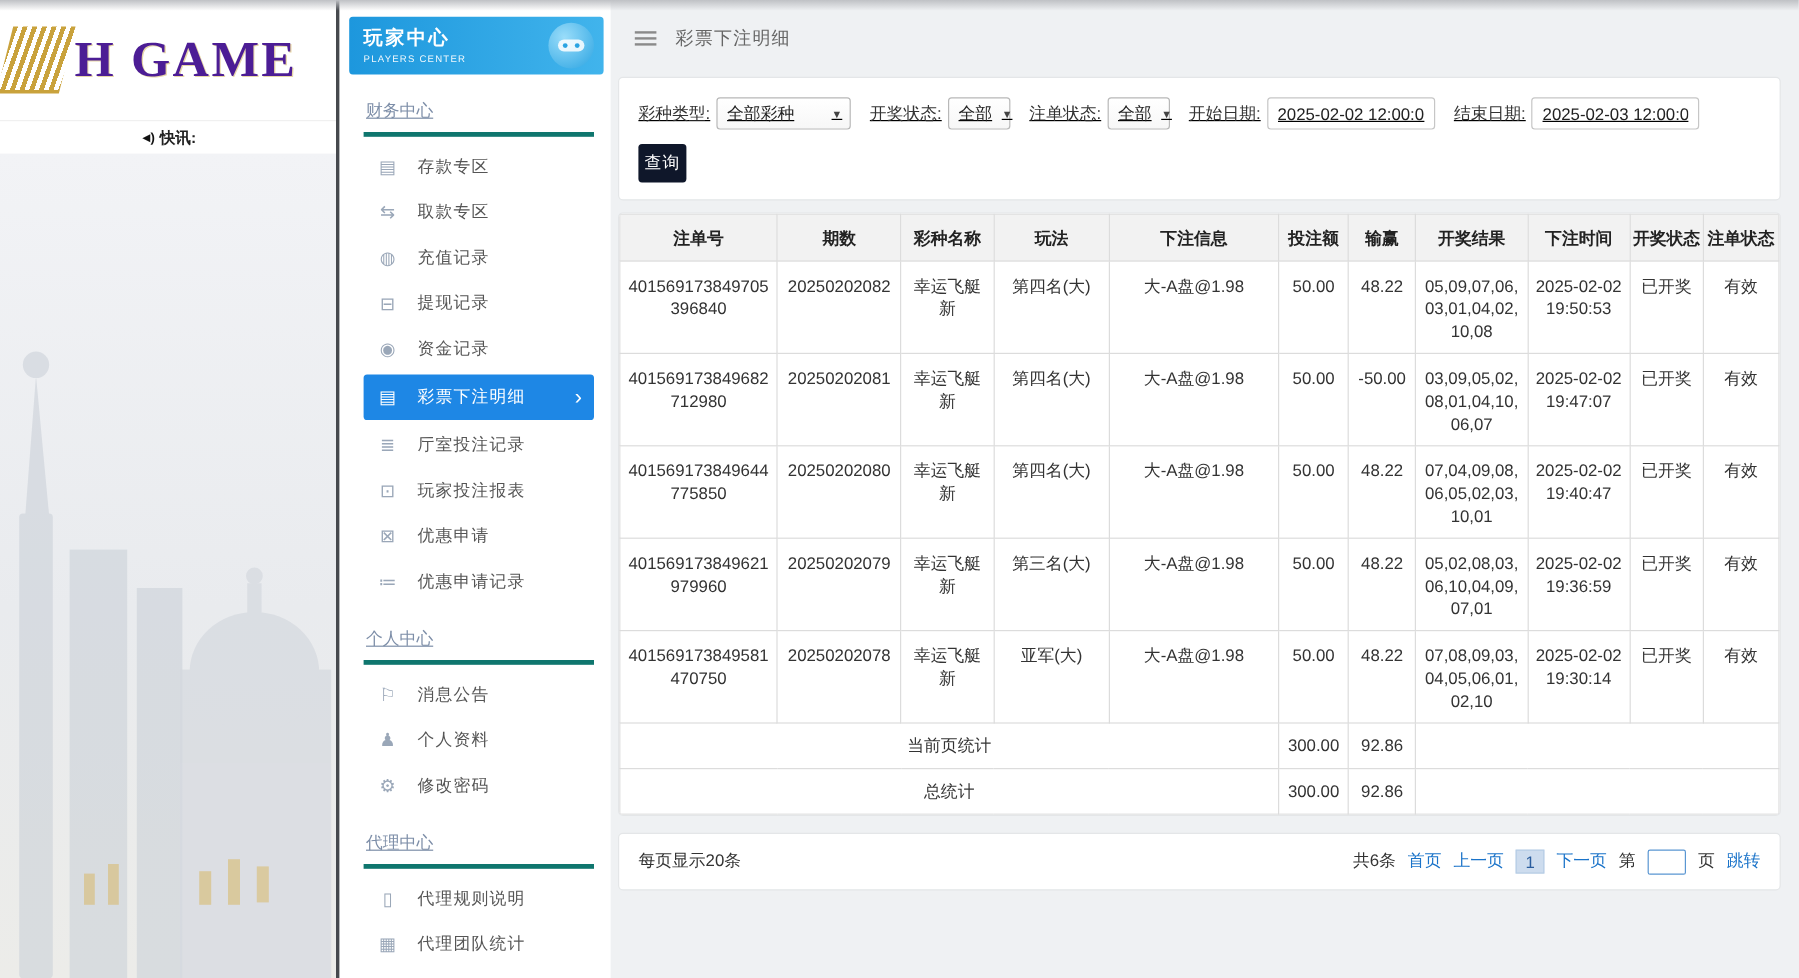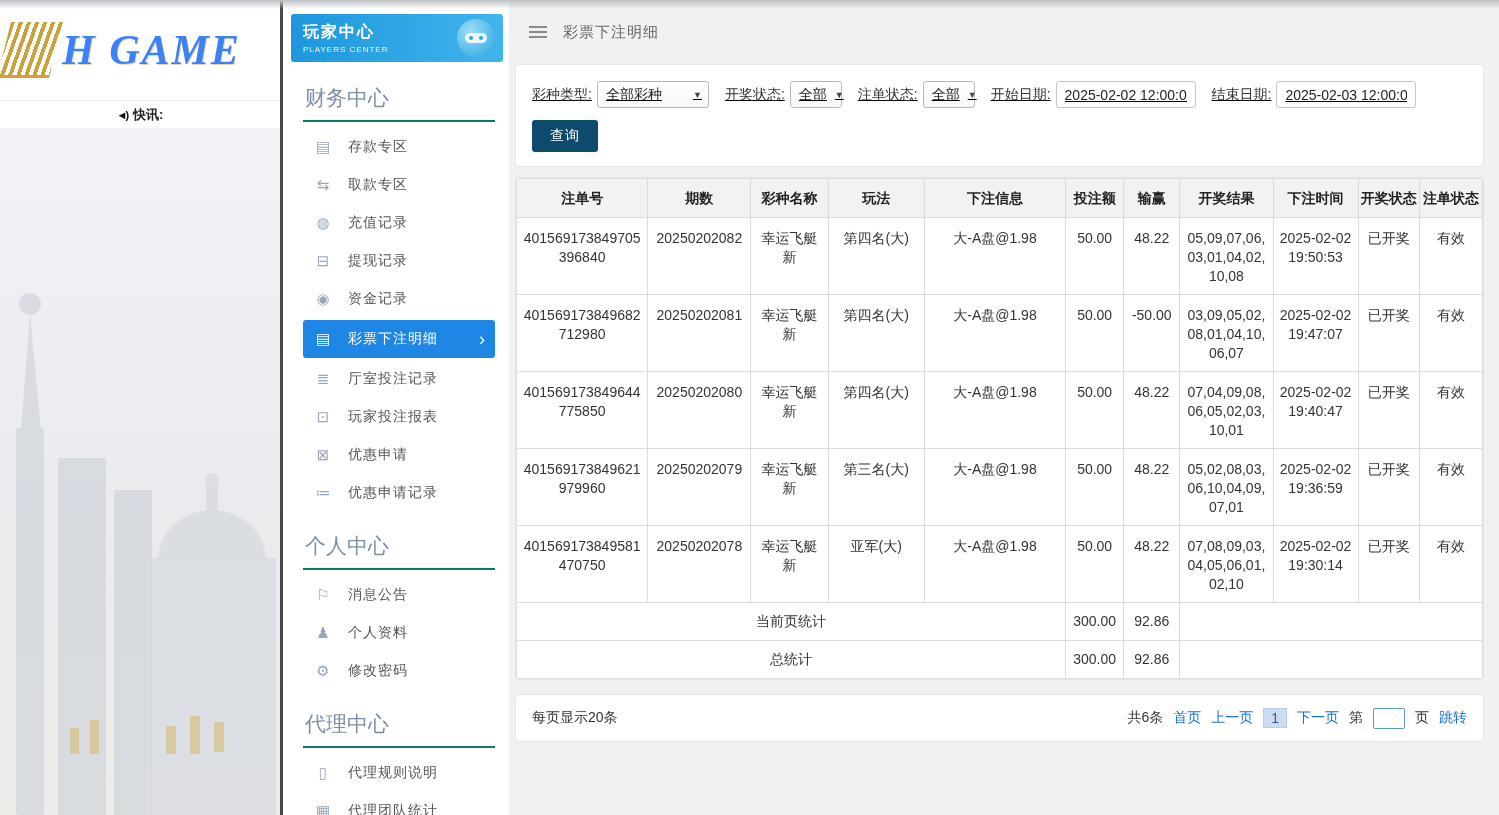--- a/index.html
+++ b/index.html
@@ -8,44 +8,44 @@
   .page { position:relative; display:flex; width:1499px; height:815px; }
   .top-shade { position:absolute; top:0; left:0; right:0; height:9px;
     background:linear-gradient(#bfc1c5, rgba(246,247,248,0)); pointer-events:none; z-index:60; }
 
   
   .left-panel { width:280px; background:#fff; position:relative; overflow:hidden; }
   .logo-area { height:100px; display:flex; align-items:center; padding-left:4px; background:#fff; }
   .logo-mark { width:52px; height:56px; margin-right:6px; transform:skewX(-14deg);
     background:repeating-linear-gradient(96deg,#c9a23c 0 4px, #fff 4px 8px);
     border-bottom:3px solid #c9a23c; }
-  .logo-text { font-family:"Liberation Serif", serif; font-style:italic; font-weight:bold;
-    font-size:42px; color:#3b82f6; letter-spacing:2px; text-shadow:1px 1px 0 #e7d7a8; }
+  .logo-text { font-family:"Liberation Serif", serif; font-weight:bold;
+    font-size:42px; color:#4c1d95; letter-spacing:2px; text-shadow:1px 1px 0 #e7d7a8; }
   .news-bar { height:28px; display:flex; align-items:center; justify-content:center;
     gap:6px; background:#fff; border-top:1px solid #f0f0f0; font-size:13px; font-weight:bold; color:#222; }
   .speaker-icon { font-size:11px; color:#111; letter-spacing:-2px; }
   .scene { position:absolute; top:128px; left:0; right:0; bottom:0;
     background:linear-gradient(180deg,#f2f3f6 0%, #e9ebee 55%, #ecece9 100%); }
   .scene svg { position:absolute; bottom:0; left:0; }
 
   .v-divider { width:3px; background:#46494e; }
 
   
   .sidebar { width:226px; background:#fff; overflow:hidden; }
   .sb-header { margin:14px 6px 12px 8px; height:48px; border-radius:3px;
     background:linear-gradient(90deg,#1d97dd,#41b4ec);
     display:flex; align-items:center; justify-content:space-between; padding:0 8px 0 12px; }
   .sb-title-cn { color:#fff; font-size:16px; font-weight:bold; letter-spacing:2px; }
   .sb-title-en { color:rgba(255,255,255,.92); font-size:8px; letter-spacing:1px; margin-top:2px; }
   .sb-badge { width:38px; height:38px; border-radius:50%;
     background:radial-gradient(circle at 35% 32%, #9addfa, #2ba4e2);
     display:flex; align-items:center; justify-content:center; flex:0 0 auto; }
   .sb-nav { padding:0 14px 0 20px; }
-  .section-title { font-size:21px; color:#7d8ea8; padding:10px 0 8px 2px;
-    border-bottom:2px solid #0f766e; margin-bottom:6px; }
+  .section-title { font-size:14px; color:#7d8ea8; padding:10px 0 8px 2px;
+    border-bottom:4px solid #0f766e; margin-bottom:6px;text-decoration:underline; }
   .section-title + .section-title, .menu-item + .section-title { margin-top:10px; }
   .menu-item { position:relative; display:flex; align-items:center; height:38px;
     color:#555; font-size:14px; cursor:pointer; padding-left:10px; border-radius:3px; }
   .mi-icon { width:20px; text-align:center; color:#9aa7b8; font-size:15px; margin-right:15px; }
   .mi-label { letter-spacing:1px; }
   .menu-item.active { background:#1e87e5; color:#fff; margin:2px 0; }
   .menu-item.active .mi-icon { color:#fff; }
   .mi-chevron { position:absolute; right:10px; font-size:18px; line-height:1; color:#fff; }
 
   
@@ -62,22 +62,22 @@
   .filter-row { display:flex; align-items:center; font-size:14px; color:#333; white-space:nowrap; }
   .flabel { margin-right:5px; }
   .fgap { margin-right:16px; }
   .select { display:inline-flex; align-items:center; justify-content:space-between;
     border:1px solid #b8b8b8; border-radius:3px; background:linear-gradient(#fff,#f7f7f7);
     height:27px; padding:0 6px 0 8px; font-size:14px; color:#222; cursor:pointer; }
   .select .arrow { font-size:9px; color:#444; margin-left:8px; }
   .w120 { width:112px; } .w52 { width:52px; }
   .date-input { border:1px solid #c6c6c6; border-radius:3px; height:27px; width:140px;
     padding:0 8px; font-size:14px; color:#222; font-family:inherit; background:#fff; }
-  .query-btn { margin-top:12px; background:#0c4a6e; color:#fff; border:none; border-radius:3px;
-    font-size:14px; padding:7px 18px; cursor:pointer; letter-spacing:1px; }
+  .query-btn { margin-top:12px; background:#0f172a; color:#fff; border:none; border-radius:3px;
+    font-size:14px; padding:7px 5px; cursor:pointer; letter-spacing:1px; }
 
   .table-card { margin-bottom:14px; overflow:hidden; }
   table { width:100%; border-collapse:collapse; table-layout:fixed; font-size:14px; color:#333; }
   th, td { border:1px solid #dcdcdc; text-align:center; word-break:break-all; line-height:19px; }
   thead th { background:#f2f2f2; font-weight:bold; color:#222; height:39px; padding:4px 2px; }
   tbody td { vertical-align:top; padding:11px 4px 8px; }
   tbody tr.summary-row td { padding:9px 4px; vertical-align:middle; }
 
   .pagination-card { height:48px; display:flex; align-items:center; justify-content:space-between;
     padding:0 16px; font-size:14px; color:#333; }

